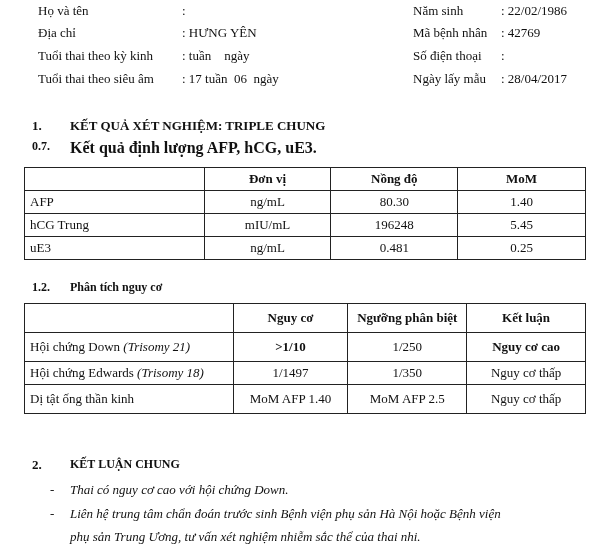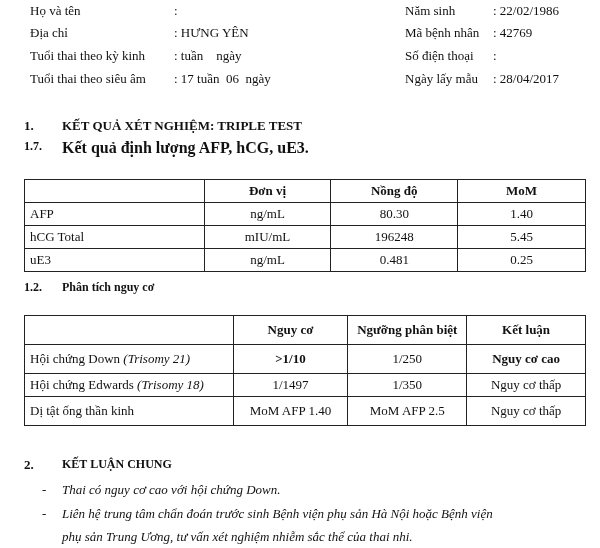--- a/index.html
+++ b/index.html
@@ -1,20 +1,20 @@
 <!DOCTYPE html>
 <html><head>
 <meta charset="utf-8">
 <style>
   html, body { margin:0; padding:0; background:#ffffff; }
   body { width:600px; height:548px; position:relative; overflow:hidden;
          font-family:"Liberation Serif", serif; color:#111; font-size:13px; }
-  .abs { position:absolute; white-space:nowrap; }
+  .abs { position:absolute; white-space:nowrap;margin-left:8px; }
   .b { font-weight:bold; }
-  table { position:absolute; border-collapse:collapse; font-size:13px;margin-top:12px; }
+  table { position:absolute; border-collapse:collapse; font-size:13px; }
   td { border:1px solid #222; padding:0 5px; height:22px; }
   .c { text-align:center; }
   .i { font-style:italic;text-align:center; }
 </style>
 </head>
 <body>
 
 <div>
   <span class="abs" style="left:30px;top:3px">Họ và tên</span>
   <span class="abs" style="left:174px;top:3px">:</span>
@@ -29,22 +29,22 @@
   <span class="abs" style="left:493px;top:3px">: 22/02/1986</span>
   <span class="abs" style="left:405px;top:25px">Mã bệnh nhân</span>
   <span class="abs" style="left:493px;top:25px">: 42769</span>
   <span class="abs" style="left:405px;top:48px">Số điện thoại</span>
   <span class="abs" style="left:493px;top:48px">:</span>
   <span class="abs" style="left:405px;top:71px">Ngày lấy mẫu</span>
   <span class="abs" style="left:493px;top:71px">: 28/04/2017</span>
 </div>
 
 <span class="abs b" style="left:24px;top:118px">1.</span>
-<span class="abs b" style="left:62px;top:118px">KẾT QUẢ XÉT NGHIỆM: TRIPLE TEST</span>
-<span class="abs b" style="left:24px;top:139px;font-size:12px">1.7.</span>
+<span class="abs b" style="left:62px;top:118px">KẾT QUẢ XÉT NGHIỆM: TRIPLE CHUNG</span>
+<span class="abs b" style="left:24px;top:139px;font-size:12px">0.7.</span>
 <span class="abs b" style="left:62px;top:139px;font-size:16px">Kết quả định lượng AFP, hCG, uE3.</span>
 
 <table style="left:24px;top:167px;width:562px">
   <colgroup>
       <col style="width:180px">
       <col style="width:127px">
       <col style="width:127px">
       <col style="width:128px">
     </colgroup>
   <tbody>
@@ -54,21 +54,21 @@
     <td class="c b">Nồng độ</td>
     <td class="c b">MoM</td>
   </tr>
   <tr>
     <td>AFP</td>
     <td class="c">ng/mL</td>
     <td class="c">80.30</td>
     <td class="c">1.40</td>
   </tr>
   <tr>
-    <td>hCG Total</td>
+    <td>hCG Trung</td>
     <td class="c">mIU/mL</td>
     <td class="c">196248</td>
     <td class="c">5.45</td>
   </tr>
   <tr>
     <td>uE3</td>
     <td class="c">ng/mL</td>
     <td class="c">0.481</td>
     <td class="c">0.25</td>
   </tr>

